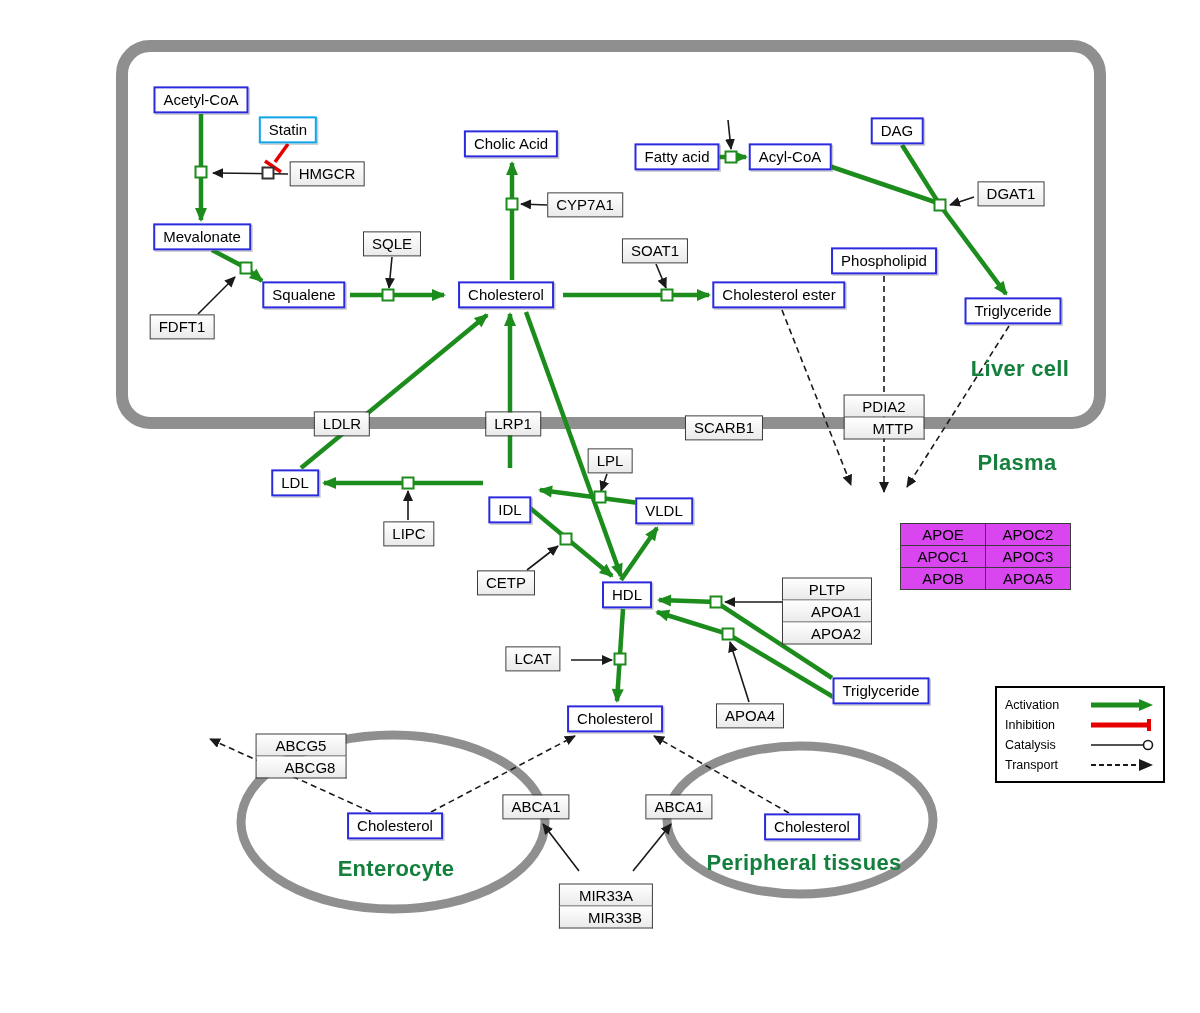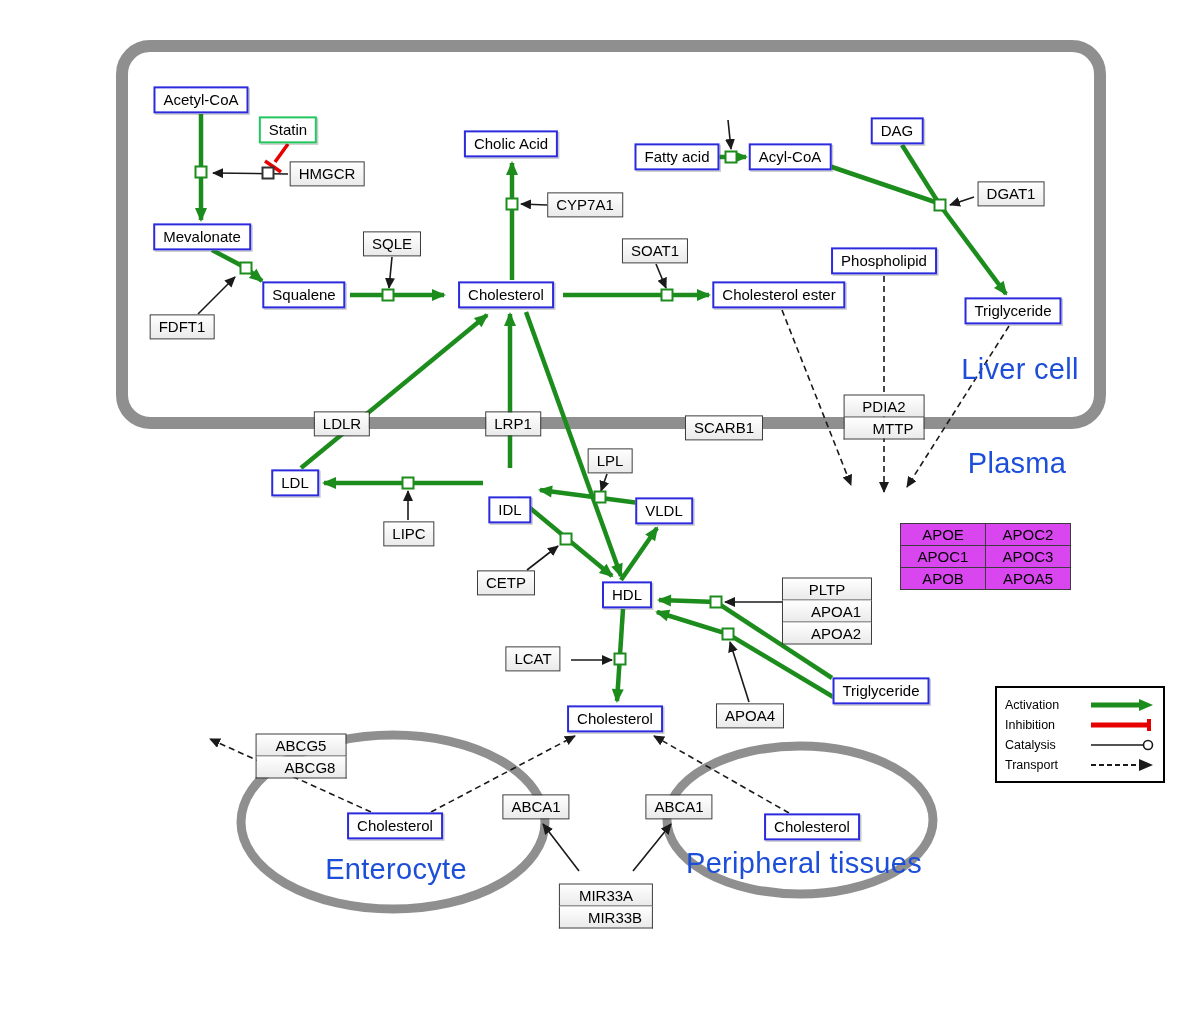--- a/index.html
+++ b/index.html
@@ -2,30 +2,30 @@
 <html><head>
 <meta charset="utf-8">
 <style>
   html,body{margin:0;padding:0;background:#fff;font-family:"Liberation Sans",sans-serif;}
   #canvas{position:relative;width:1200px;height:1013px;background:#fff;overflow:hidden;}
   svg.edges{position:absolute;left:0;top:0;z-index:1;}
   .node{position:absolute;transform:translate(-50%,-50%);background:#fff;font-size:15px;line-height:1.15;
         padding:3px 8px;text-align:center;white-space:nowrap;color:#000;z-index:2;}
   .met{border:2px solid #2b2bdd;box-shadow:1.5px 1.5px 0 rgba(70,70,70,.28);}
   .enz{border:1.4px solid #3c3c3c;background:linear-gradient(180deg,#ffffff 0%,#eaeaea 100%);}
-  .redbox{border:2px solid #22c55e;box-shadow:1.5px 1.5px 0 rgba(70,70,70,.28);}
+  .redbox{border:2px solid #0ea5e9;box-shadow:1.5px 1.5px 0 rgba(70,70,70,.28);}
   .wrap{white-space:normal;width:110px;padding:2px 6px;}
   .stack{position:absolute;transform:translate(-50%,-50%);z-index:2;margin-top:8px;}
   .stack .row{border:1.4px solid #3c3c3c;background:linear-gradient(180deg,#ffffff 0%,#eaeaea 100%);
         font-size:15px;padding:2px 10px;text-align:center;white-space:nowrap;}
   .stack .row + .row{border-top:none;padding-left:28px;}
   table.apo{position:absolute;left:900px;top:523px;border-collapse:collapse;z-index:2;background:#d946ef;}
   table.apo td{border:1.4px solid #3c3c3c;font-size:15px;text-align:center;width:84px;padding:2px 0;}
-  .comp-label{position:absolute;transform:translate(-50%,-50%);font-weight:normal;color:#1d4ed8;
-        font-size:29px;z-index:1;white-space:nowrap;letter-spacing:.3px;}
+  .comp-label{position:absolute;transform:translate(-50%,-50%);font-weight:bold;color:#15803d;
+        font-size:22px;z-index:1;white-space:nowrap;letter-spacing:.3px;}
   .legend{position:absolute;left:995px;top:686px;width:150px;border:2.5px solid #000;background:#fff;
         padding:7px 8px;display:flex;flex-direction:column;gap:1px;z-index:2;}
   .legend .lrow{display:flex;align-items:center;justify-content:space-between;font-size:12.5px;height:19px;}
   .legend .lbl{color:#000;}
 </style>
 </head>
 <body>
 
 <div id="canvas">
 

